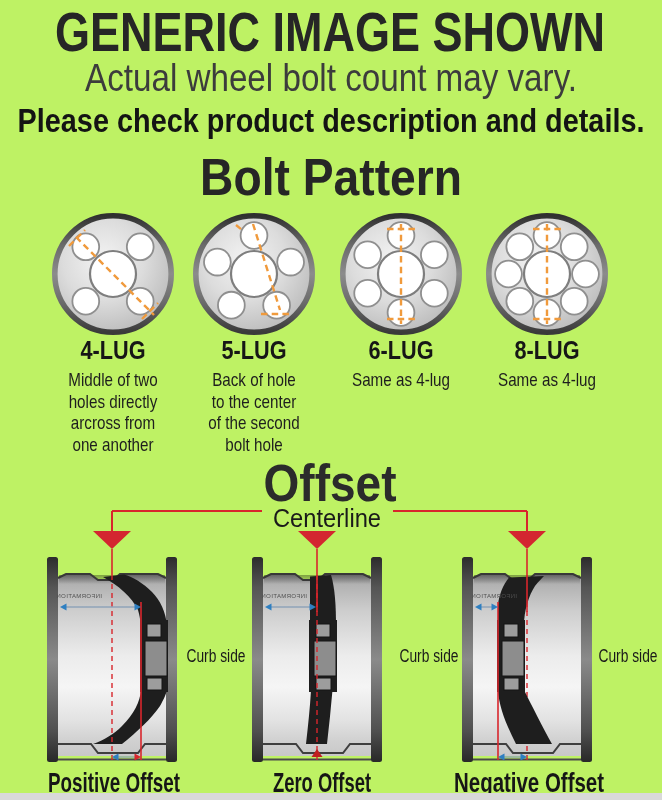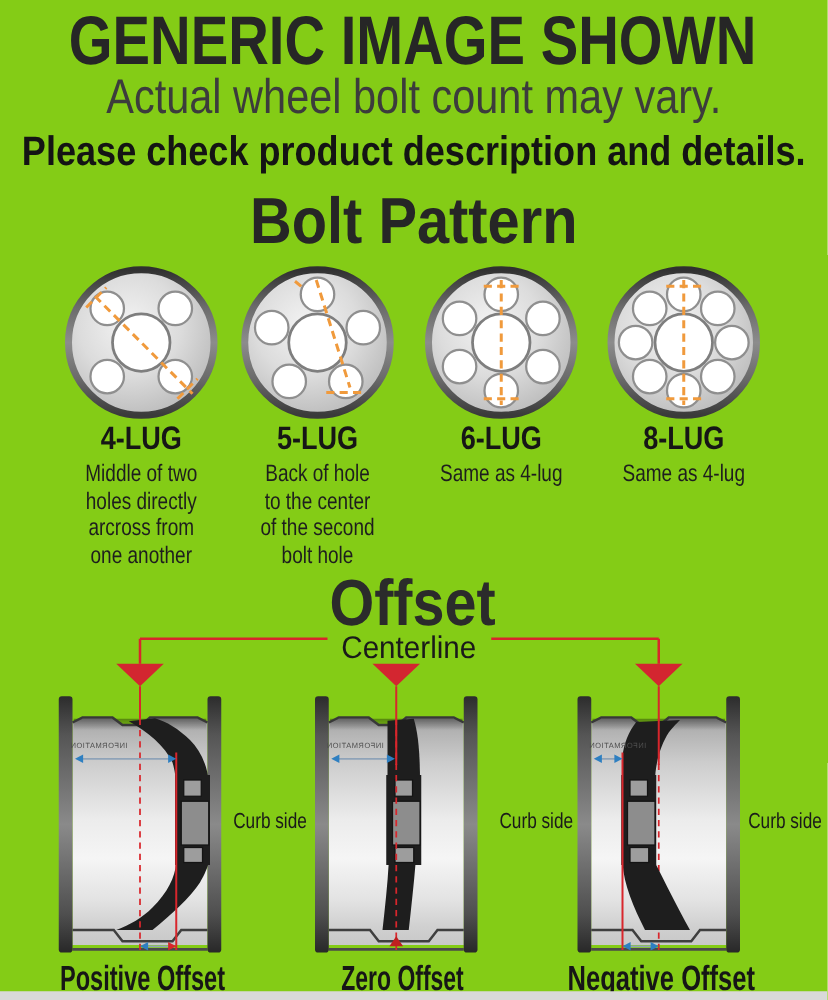--- a/index.html
+++ b/index.html
@@ -1,16 +1,16 @@
 <!DOCTYPE html>
 <html><head>
 <meta charset="utf-8">
 <style>
   html,body{margin:0;padding:0;}
-  .page{position:relative;width:662px;height:800px;background:#84cc16;font-family:"Liberation Sans",sans-serif;overflow:hidden;color:#222;}
+  .page{position:relative;width:662px;height:800px;background:#bef264;font-family:"Liberation Sans",sans-serif;overflow:hidden;color:#222;}
   .fit{position:absolute;display:inline-block;white-space:nowrap;line-height:1;transform-origin:center;}
   .title{top:5px;font-size:55px;font-weight:bold;color:#262626;}
   .subtitle{top:58px;font-size:39px;color:#3c3c3c;}
   .note{top:104px;font-size:33px;font-weight:bold;color:#141414;}
   .bolt-heading{top:151px;font-size:52px;font-weight:bold;color:#262626;}
   .offset-heading{top:457px;font-size:52px;font-weight:bold;color:#2b2b2b;}
   .centerline-label{top:506px;font-size:25px;color:#1a1a1a;}
   .lug-label{top:337px;font-size:26px;font-weight:bold;color:#161616;}
   .lug-desc{position:absolute;top:369px;font-size:19px;color:#1e1e1e;line-height:21.5px;text-align:center;display:inline-block;transform-origin:center top;white-space:nowrap;}
   .curb{top:648px;font-size:17.5px;color:#1a1a1a;}

